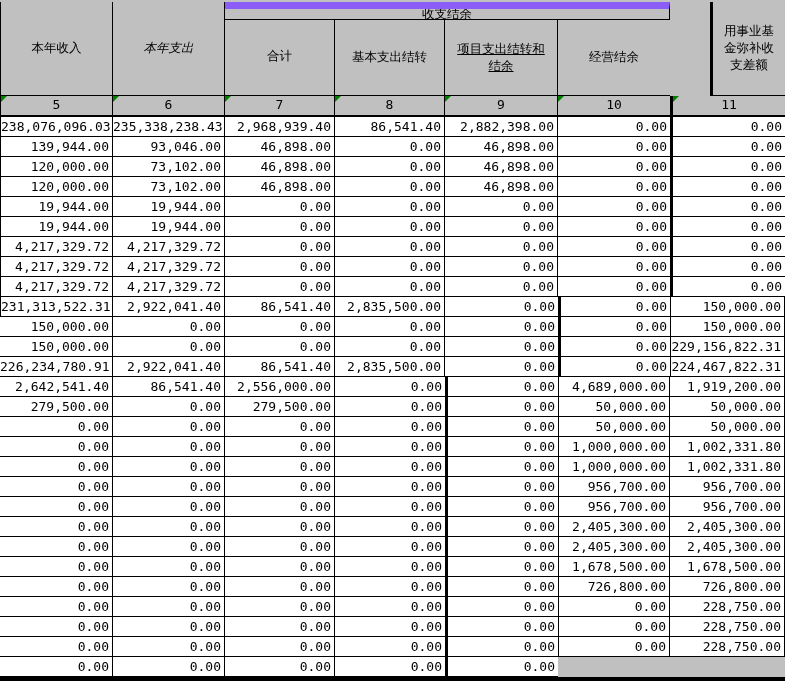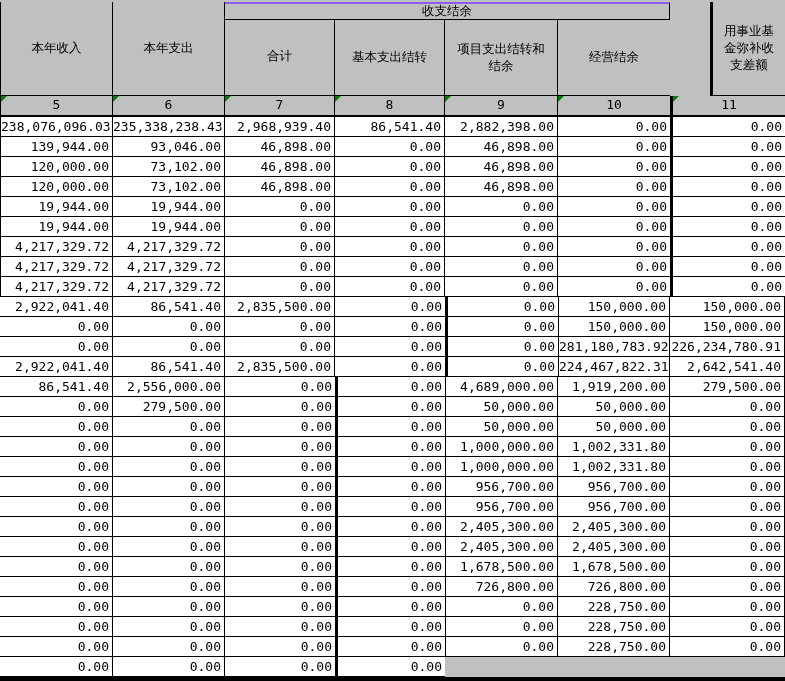--- a/index.html
+++ b/index.html
@@ -33,21 +33,21 @@
   .c6{border-right:none;}
   .c7{border-left:3px solid #000;border-right:none;}
   
   .hcell{
     background:#c0c0c0;
     display:flex;align-items:center;justify-content:center;
     text-align:center;
     font-size:12.5px;line-height:17px;
     padding:0 10px;
   }
-  .group{grid-column:3/7;grid-row:1;border-top:2px solid #8b5cf6;}
+  .group{grid-column:3/7;grid-row:1;border-top:7px solid #8b5cf6;}
   .span2{grid-row:1/3;}
   .r2{grid-row:2;}
   
   .numcell{
     grid-row:3;
     background:#c0c0c0;
     border-bottom:2px solid #000;
     text-align:center;
     font-family:"DejaVu Sans Mono", monospace;
     font-size:13px;line-height:18px;
@@ -68,27 +68,27 @@
     white-space:nowrap;
   }
 </style>
 </head>
 <body>
 
 <div id="sheet">
   <div id="grid">
 
     <div class="cell hcell span2 c1" style="grid-column:1;">本年收入</div>
-    <div class="cell hcell span2" style="grid-column:2;">本年支出</div>
+    <div class="cell hcell span2" style="grid-column:2;font-style:italic;">本年支出</div>
     <div class="cell hcell group">收支结余</div>
     <div class="cell hcell span2 c7" style="grid-column:7;margin-left:40px;">用事业基金弥补收支差额</div>
 
     <div class="cell hcell r2" style="grid-column:3;font-family:Liberation Mono, monospace;">合计</div>
     <div class="cell hcell r2" style="grid-column:4;">基本支出结转</div>
-    <div class="cell hcell r2" style="grid-column:5;">项目支出结转和结余</div>
+    <div class="cell hcell r2" style="grid-column:5;text-decoration:underline;">项目支出结转和结余</div>
     <div class="cell hcell r2 c6" style="grid-column:6;">经营结余</div>
 
     <div class="cell numcell c1" style="grid-column:1;">
       <span class="tri"></span>
       <span>5</span>
     </div>
     <div class="cell numcell" style="grid-column:2;">
       <span class="tri"></span>
       <span>6</span>
     </div>
@@ -169,40 +169,41 @@
       <div class="cell dcell c5">0.00</div>
       <div class="cell dcell c6">0.00</div>
       <div class="cell dcell c7">0.00</div>
       <div class="cell dcell c1">4,217,329.72</div>
       <div class="cell dcell c2">4,217,329.72</div>
       <div class="cell dcell c3">0.00</div>
       <div class="cell dcell c4">0.00</div>
       <div class="cell dcell c5">0.00</div>
       <div class="cell dcell c6">0.00</div>
       <div class="cell dcell c7">0.00</div>
+      <div class="cell dcell c1">231,313,522.31</div>
       <div class="cell dcell c3">2,922,041.40</div>
       <div class="cell dcell c4">86,541.40</div>
       <div class="cell dcell c5">2,835,500.00</div>
       <div class="cell dcell c6">0.00</div>
       <div class="cell dcell c7">0.00</div>
       <div class="cell dcell c1">150,000.00</div>
       <div class="cell dcell c2">150,000.00</div>
       <div class="cell dcell c3">0.00</div>
       <div class="cell dcell c4">0.00</div>
       <div class="cell dcell c5">0.00</div>
       <div class="cell dcell c6">0.00</div>
       <div class="cell dcell c7">0.00</div>
       <div class="cell dcell c1">150,000.00</div>
       <div class="cell dcell c2">150,000.00</div>
       <div class="cell dcell c3">0.00</div>
       <div class="cell dcell c4">0.00</div>
       <div class="cell dcell c5">0.00</div>
       <div class="cell dcell c6">0.00</div>
       <div class="cell dcell c7">0.00</div>
-      <div class="cell dcell c1">281,180,783.92</div>
+      <div class="cell dcell c1">229,156,822.31</div>
       <div class="cell dcell c2">226,234,780.91</div>
       <div class="cell dcell c3">2,922,041.40</div>
       <div class="cell dcell c4">86,541.40</div>
       <div class="cell dcell c5">2,835,500.00</div>
       <div class="cell dcell c6">0.00</div>
       <div class="cell dcell c7">0.00</div>
       <div class="cell dcell c1">224,467,822.31</div>
       <div class="cell dcell c3">2,642,541.40</div>
       <div class="cell dcell c4">86,541.40</div>
       <div class="cell dcell c5">2,556,000.00</div>

